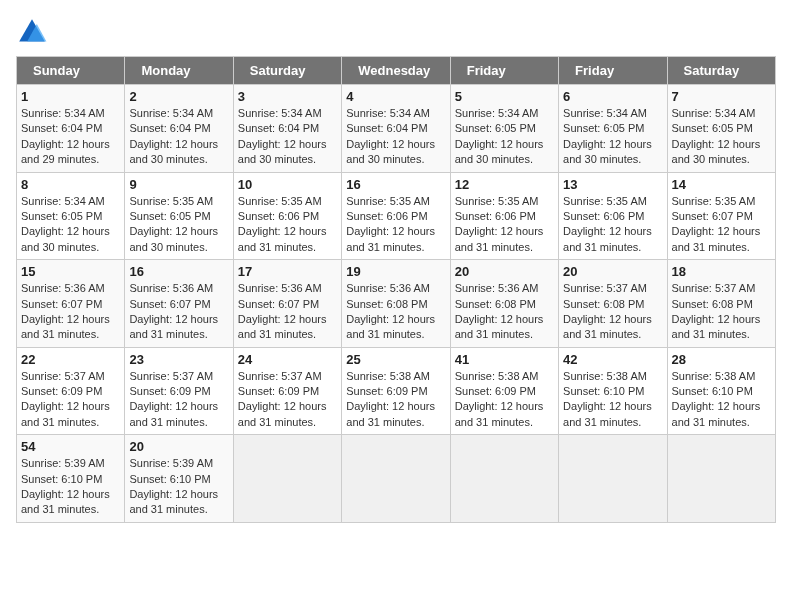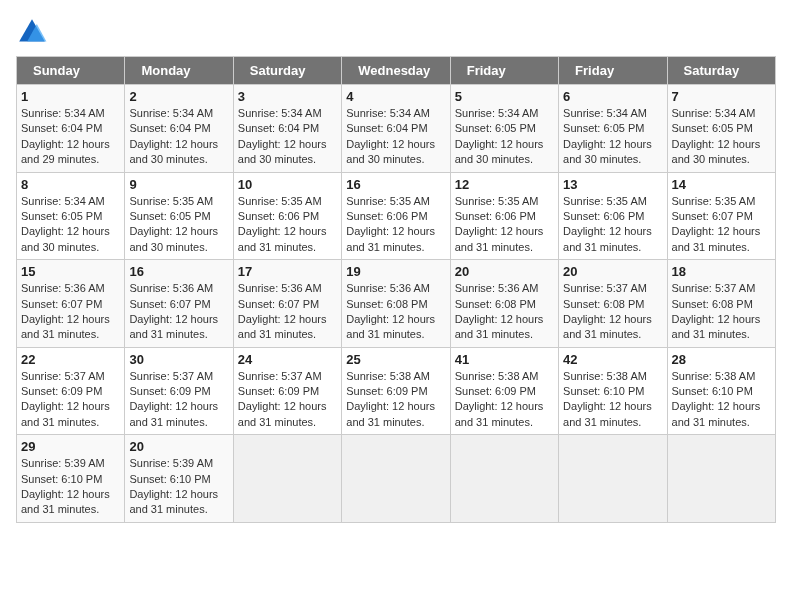--- a/index.html
+++ b/index.html
@@ -299,21 +299,21 @@
       <tr>
         <td>
         <span class="day-num">22</span>
         <div class="day-info">
           Sunrise: 5:37 AM<br>
           Sunset: 6:09 PM<br>
           Daylight: 12 hours and 31 minutes.
         </div>
       </td>
         <td>
-        <span class="day-num">30</span>
+        <span class="day-num">23</span>
         <div class="day-info">
           Sunrise: 5:37 AM<br>
           Sunset: 6:09 PM<br>
           Daylight: 12 hours and 31 minutes.
         </div>
       </td>
         <td>
         <span class="day-num">24</span>
         <div class="day-info">
           Sunrise: 5:37 AM<br>
@@ -349,21 +349,21 @@
         <span class="day-num">28</span>
         <div class="day-info">
           Sunrise: 5:38 AM<br>
           Sunset: 6:10 PM<br>
           Daylight: 12 hours and 31 minutes.
         </div>
       </td>
       </tr>
       <tr>
         <td>
-        <span class="day-num">29</span>
+        <span class="day-num">54</span>
         <div class="day-info">
           Sunrise: 5:39 AM<br>
           Sunset: 6:10 PM<br>
           Daylight: 12 hours and 31 minutes.
         </div>
       </td>
         <td>
         <span class="day-num">20</span>
         <div class="day-info">
           Sunrise: 5:39 AM<br>

